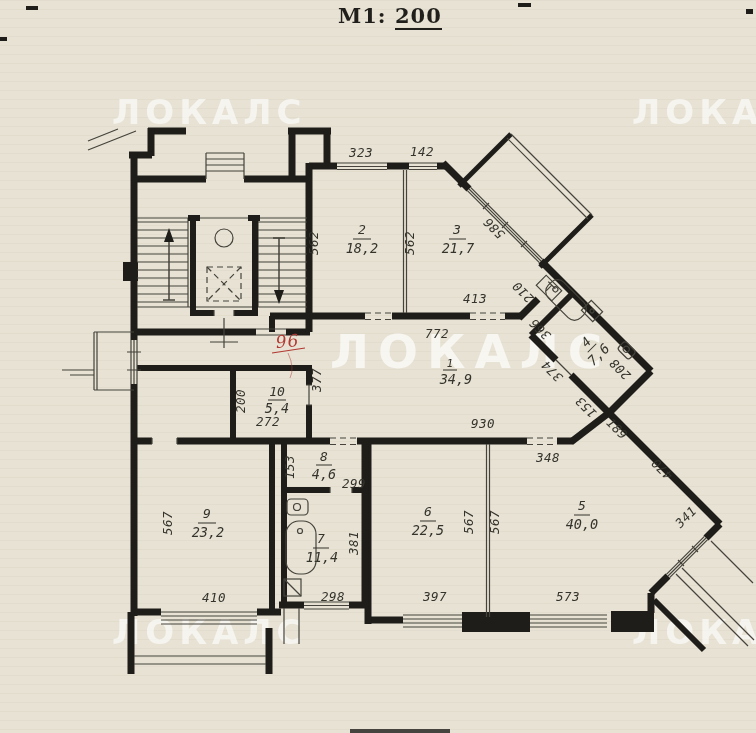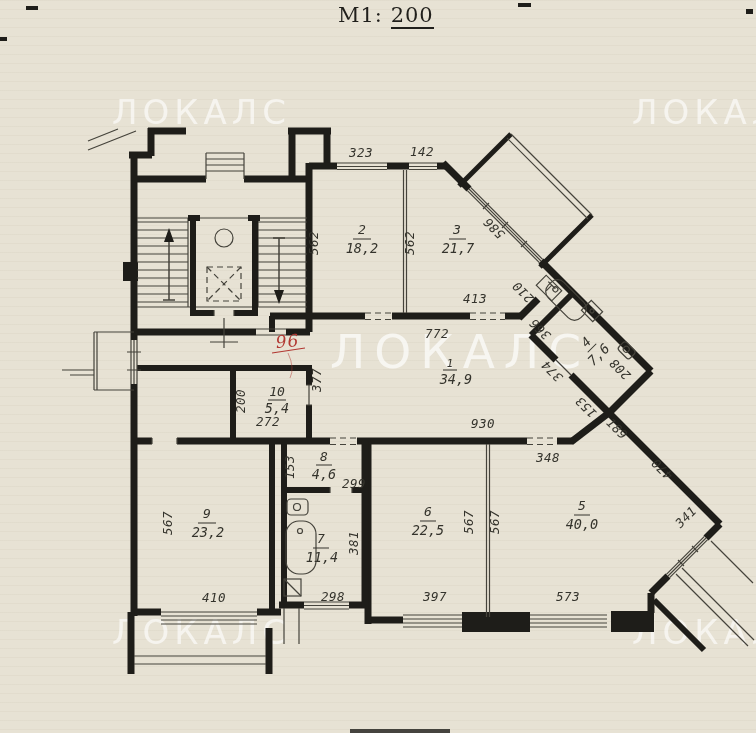--- a/index.html
+++ b/index.html
@@ -11,31 +11,31 @@
   }
   #paper{
     position:absolute;inset:0;
     background:
       repeating-linear-gradient(180deg, rgba(135,120,90,0.055) 0 1px, rgba(0,0,0,0) 1px 9px),
       #e7e2d4;
   }
   .wmark{
     position:absolute;
     color:rgba(255,255,255,0.62);
-    font-weight:normal;
+    font-weight:bold;
     letter-spacing:5px;
     font-size:34px;
     white-space:nowrap;
     user-select:none;
   }
   .wmark.center{font-size:47px;letter-spacing:9px;color:rgba(255,255,255,0.68);}
   #title{
     position:absolute;left:338px;top:3px;
     font-family:"DejaVu Serif","Liberation Serif",serif;
-    font-size:21px;color:#201f1b;letter-spacing:1px;
+    font-size:21px;color:#201f1b;letter-spacing:1px;font-weight:bold;
   }
   #title .scale{border-bottom:2px solid #201f1b;padding-bottom:0px;}
   svg{position:absolute;left:0;top:0;}
   .we{stroke:#1e1d19;stroke-width:7;fill:none;stroke-linecap:butt;}
   .wi{stroke:#1e1d19;stroke-width:6;fill:none;stroke-linecap:butt;}
   .wm5{stroke:#1e1d19;stroke-width:5;fill:none;}
   .wf{fill:#1e1d19;stroke:none;}
   .thin{stroke:#45433b;stroke-width:1.2;fill:none;}
   .dash{stroke:#45433b;stroke-width:1.2;fill:none;stroke-dasharray:6 4;}
   .dim{font-family:"DejaVu Sans Mono","Liberation Mono",monospace;font-style:italic;

